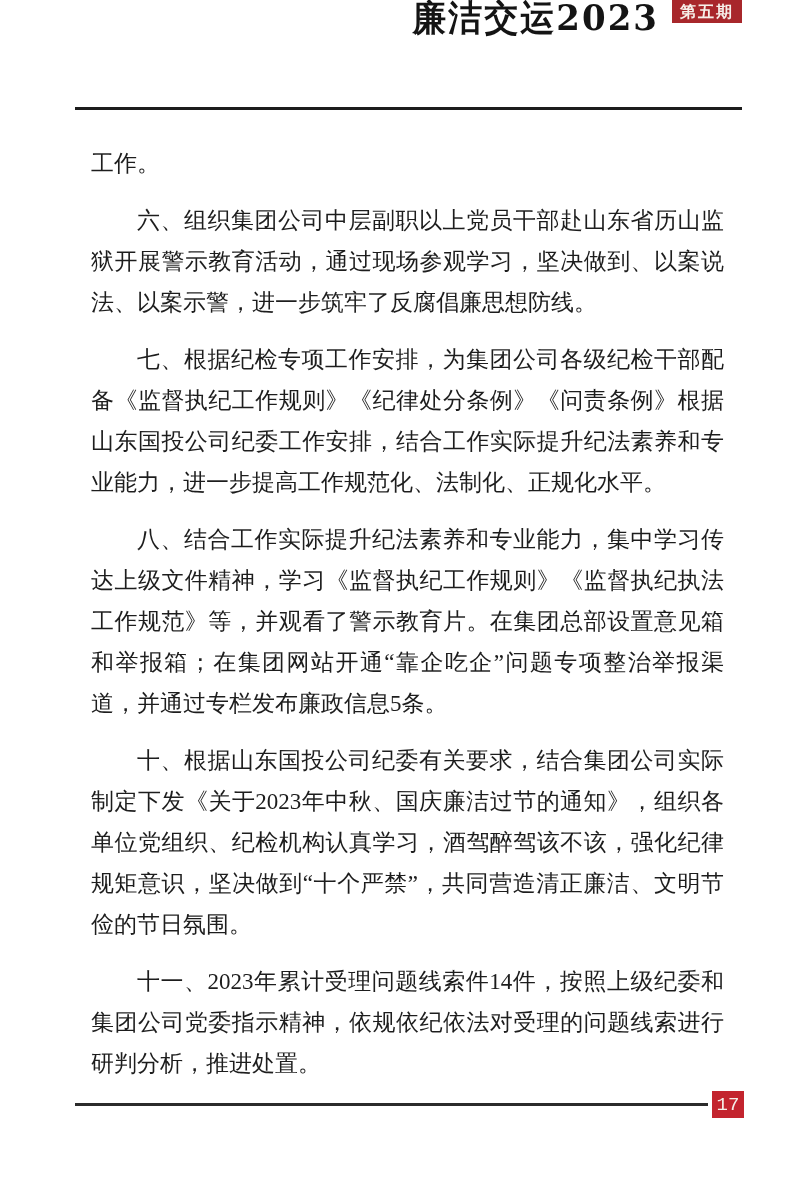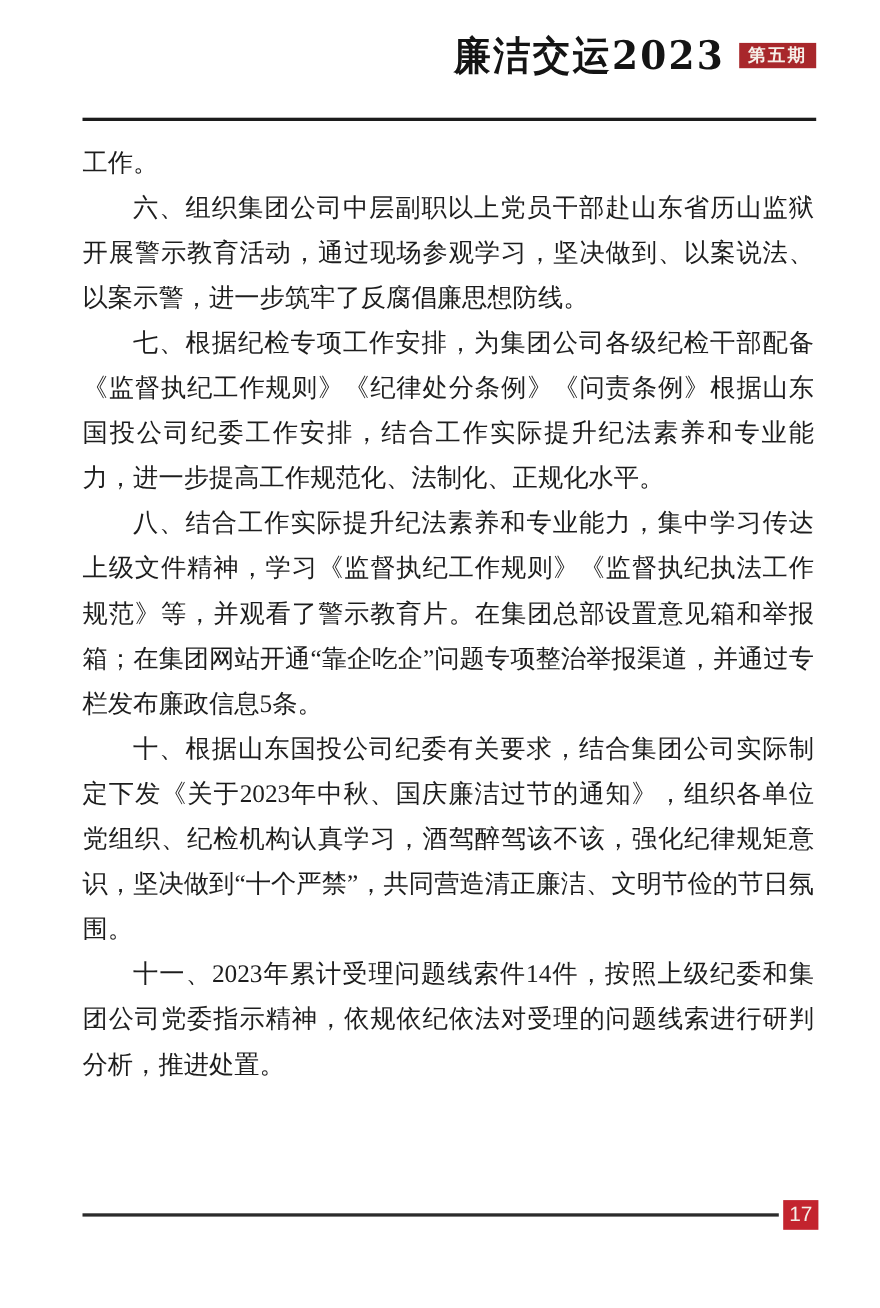--- a/index.html
+++ b/index.html
@@ -18,21 +18,21 @@
   }
   
   .header {
     position: absolute;
     left: 75px;
     right: 58px;
     top: 0;
     height: 110px;
     display: flex;
     justify-content: flex-end;
-    align-items: center;
+    align-items: flex-start;
     gap: 13px;
     border-bottom: 3px solid #1c1c1c;
     padding-bottom: 5px;
     box-sizing: border-box;
   }
   .masthead-title {
     font-family: "DejaVu Serif", "Liberation Serif", serif;
     font-weight: bold;
     font-size: 34px;
     line-height: 1;
@@ -57,21 +57,21 @@
     left: 75px;
     right: 60px;
     top: 127px;
     font-size: 23px;
     line-height: 41px;
     text-align: justify;
     text-justify: inter-character;
     color: #1d1d1d;
   }
   .content p {
-    margin: 0;
+    margin: 16px;
     padding: 0;
   }
   .content p.indent {
     text-indent: 2em;
   }
   
   .footer {
     position: absolute;
     left: 75px;
     right: 56px;
@@ -84,21 +84,21 @@
     flex: 1;
     height: 0;
     border-top: 3px solid #2b2b2b;
   }
   .page-number-badge {
     width: 32px;
     height: 27px;
     margin-left: 4px;
     background: #c3242e;
     color: #f4efe9;
-    font-family: Liberation Sans, sans-serif;
+    font-family: Liberation Mono, monospace;
     font-size: 19px;
     display: flex;
     align-items: center;
     justify-content: center;
     box-sizing: border-box;
   }
 </style>
 </head>
 <body>
 

